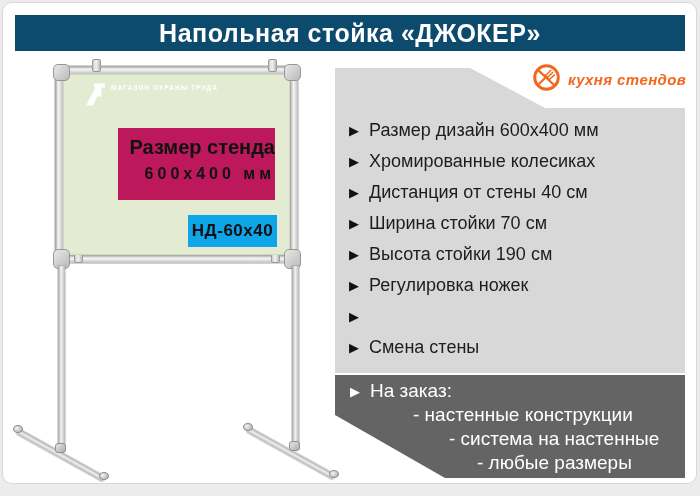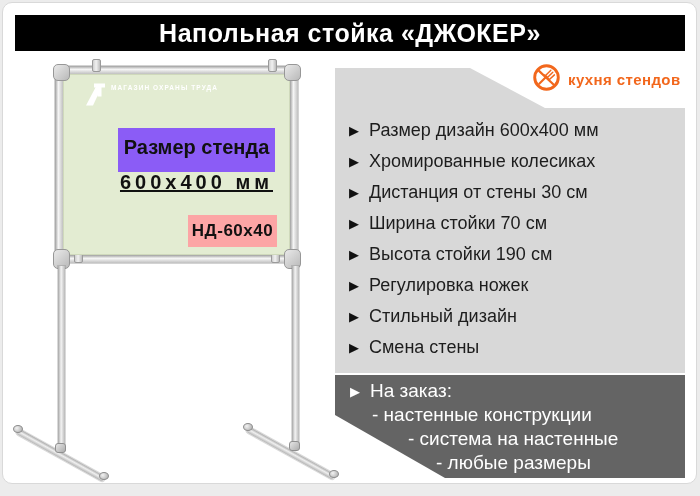--- a/index.html
+++ b/index.html
@@ -3,45 +3,45 @@
 <meta charset="utf-8">
 <style>
   html,body{margin:0;padding:0;background:#ececec;}
   .stage{position:relative;width:700px;height:496px;overflow:hidden;
          font-family:"Liberation Sans","DejaVu Sans",sans-serif;}
   .card{position:absolute;left:2px;top:2px;width:693px;height:480px;
         background:#ffffff;border:1px solid #d9d9d9;border-radius:10px;}
 
   
   .header-bar{position:absolute;left:15px;top:15px;width:670px;height:36px;
-        background:#000000;color:#fff;font-weight:bold;font-size:25px;
+        background:#0c4a6e;color:#fff;font-weight:bold;font-size:25px;
         text-align:center;line-height:36px;letter-spacing:.5px;}
 
   
-  .brand{position:absolute;left:532px;top:64px;height:30px;display:flex;align-items:center;}
+  .brand{position:absolute;left:532px;top:64px;height:30px;display:flex;align-items:center;font-style:italic;}
   .brand-name{margin-left:7px;color:#f2671c;font-weight:bold;font-size:15px;
         letter-spacing:.4px;}
 
   
   .features-panel{position:absolute;left:335px;top:68px;width:350px;height:305px;
         background:#d8d8d8;
         clip-path:polygon(0 0,135px 0,210px 40px,350px 40px,350px 305px,0 305px);}
   .features-list{position:absolute;left:14px;top:47px;}
   .feature-item{display:flex;align-items:center;height:31px;}
   .bullet{color:#111;font-size:13px;margin-right:10px;line-height:1;}
   .feature-label{color:#1d1d1d;font-size:18px;}
 
   
   .order-box{position:absolute;left:335px;top:375px;width:350px;height:103px;
         background:#646464;color:#fff;
         clip-path:polygon(0 0,350px 0,350px 103px,110px 103px,0 40px);}
   .order-title-row{position:absolute;left:15px;top:5px;display:flex;align-items:center;}
   .order-title-row .bullet{color:#fff;}
   .order-title{font-size:19px;}
-  .order-line{position:absolute;font-size:19px;white-space:nowrap;}
+  .order-line{position:absolute;font-size:19px;white-space:nowrap;margin-left:41px;}
   .order-line.l2{left:37px;top:29px;}
   .order-line.l3{left:73px;top:53px;}
   .order-line.l4{left:101px;top:77px;}
 
   
   .board-green{position:absolute;left:63px;top:74px;width:227px;height:181px;
         background:#e3ecd2;border:1px solid #cfd9bb;box-sizing:border-box;}
   .tube{position:absolute;border-radius:3px;}
   .tube.h{height:8px;background:linear-gradient(180deg,#9f9f9f,#f6f6f6 42%,#c0c0c0);
         box-shadow:0 0 0 1px rgba(130,130,130,.35);}
@@ -62,26 +62,26 @@
         background:radial-gradient(circle at 35% 35%,#f2f2f2,#a8a8a8);
         border:1px solid #8d8d8d;box-sizing:border-box;}
   .joint{position:absolute;width:11px;height:10px;border-radius:3px;
         background:linear-gradient(135deg,#e6e6e6,#adadad);border:1px solid #909090;
         box-sizing:border-box;}
 
   
   .mot-logo{position:absolute;left:85px;top:81px;display:flex;align-items:flex-start;}
   .mot-text{margin-left:5px;margin-top:3px;color:#fff;font-weight:bold;font-size:6.5px;
         letter-spacing:1.1px;white-space:nowrap;}
-  .size-box{position:absolute;left:118px;top:128px;width:157px;height:44px;
-        background:#8b5cf6;color:#111;text-align:center;font-weight:bold;}
+  .size-box{position:absolute;left:118px;top:128px;width:157px;height:72px;
+        background:#be185d;color:#111;text-align:right;font-weight:bold;}
   .size-box .l1{font-size:20px;margin-top:8px;}
-  .size-box .l2{font-size:20px;letter-spacing:4px;margin-top:12px;text-decoration:underline;}
+  .size-box .l2{font-size:16px;letter-spacing:4px;margin-top:6px;}
   .model-badge{position:absolute;left:188px;top:215px;width:89px;height:32px;
-        background:#fca5a5;color:#111;font-weight:bold;font-size:17px;
+        background:#0ea5e9;color:#111;font-weight:bold;font-size:17px;
         text-align:center;line-height:32px;letter-spacing:.5px;}
 </style>
 </head>
 <body>
 
 <div class="stage">
   <div class="card"></div>
 
   <div class="header-bar">Напольная стойка «ДЖОКЕР»</div>
 
@@ -153,37 +153,36 @@
       <div class="feature-item">
         <span class="bullet">▶</span>
         <span class="feature-label">Размер дизайн 600х400 мм</span>
       </div>
       <div class="feature-item">
         <span class="bullet">▶</span>
         <span class="feature-label">Хромированные колесиках</span>
       </div>
       <div class="feature-item">
         <span class="bullet">▶</span>
-        <span class="feature-label">Дистанция от стены 30 см</span>
+        <span class="feature-label">Дистанция от стены 40 см</span>
       </div>
       <div class="feature-item">
         <span class="bullet">▶</span>
         <span class="feature-label">Ширина стойки 70 см</span>
       </div>
       <div class="feature-item">
         <span class="bullet">▶</span>
         <span class="feature-label">Высота стойки 190 см</span>
       </div>
       <div class="feature-item">
         <span class="bullet">▶</span>
         <span class="feature-label">Регулировка ножек</span>
       </div>
       <div class="feature-item">
         <span class="bullet">▶</span>
-        <span class="feature-label">Стильный дизайн</span>
       </div>
       <div class="feature-item">
         <span class="bullet">▶</span>
         <span class="feature-label">Смена стены</span>
       </div>
     </div>
   </div>
 
   <div class="order-box">
     <div class="order-title-row">

